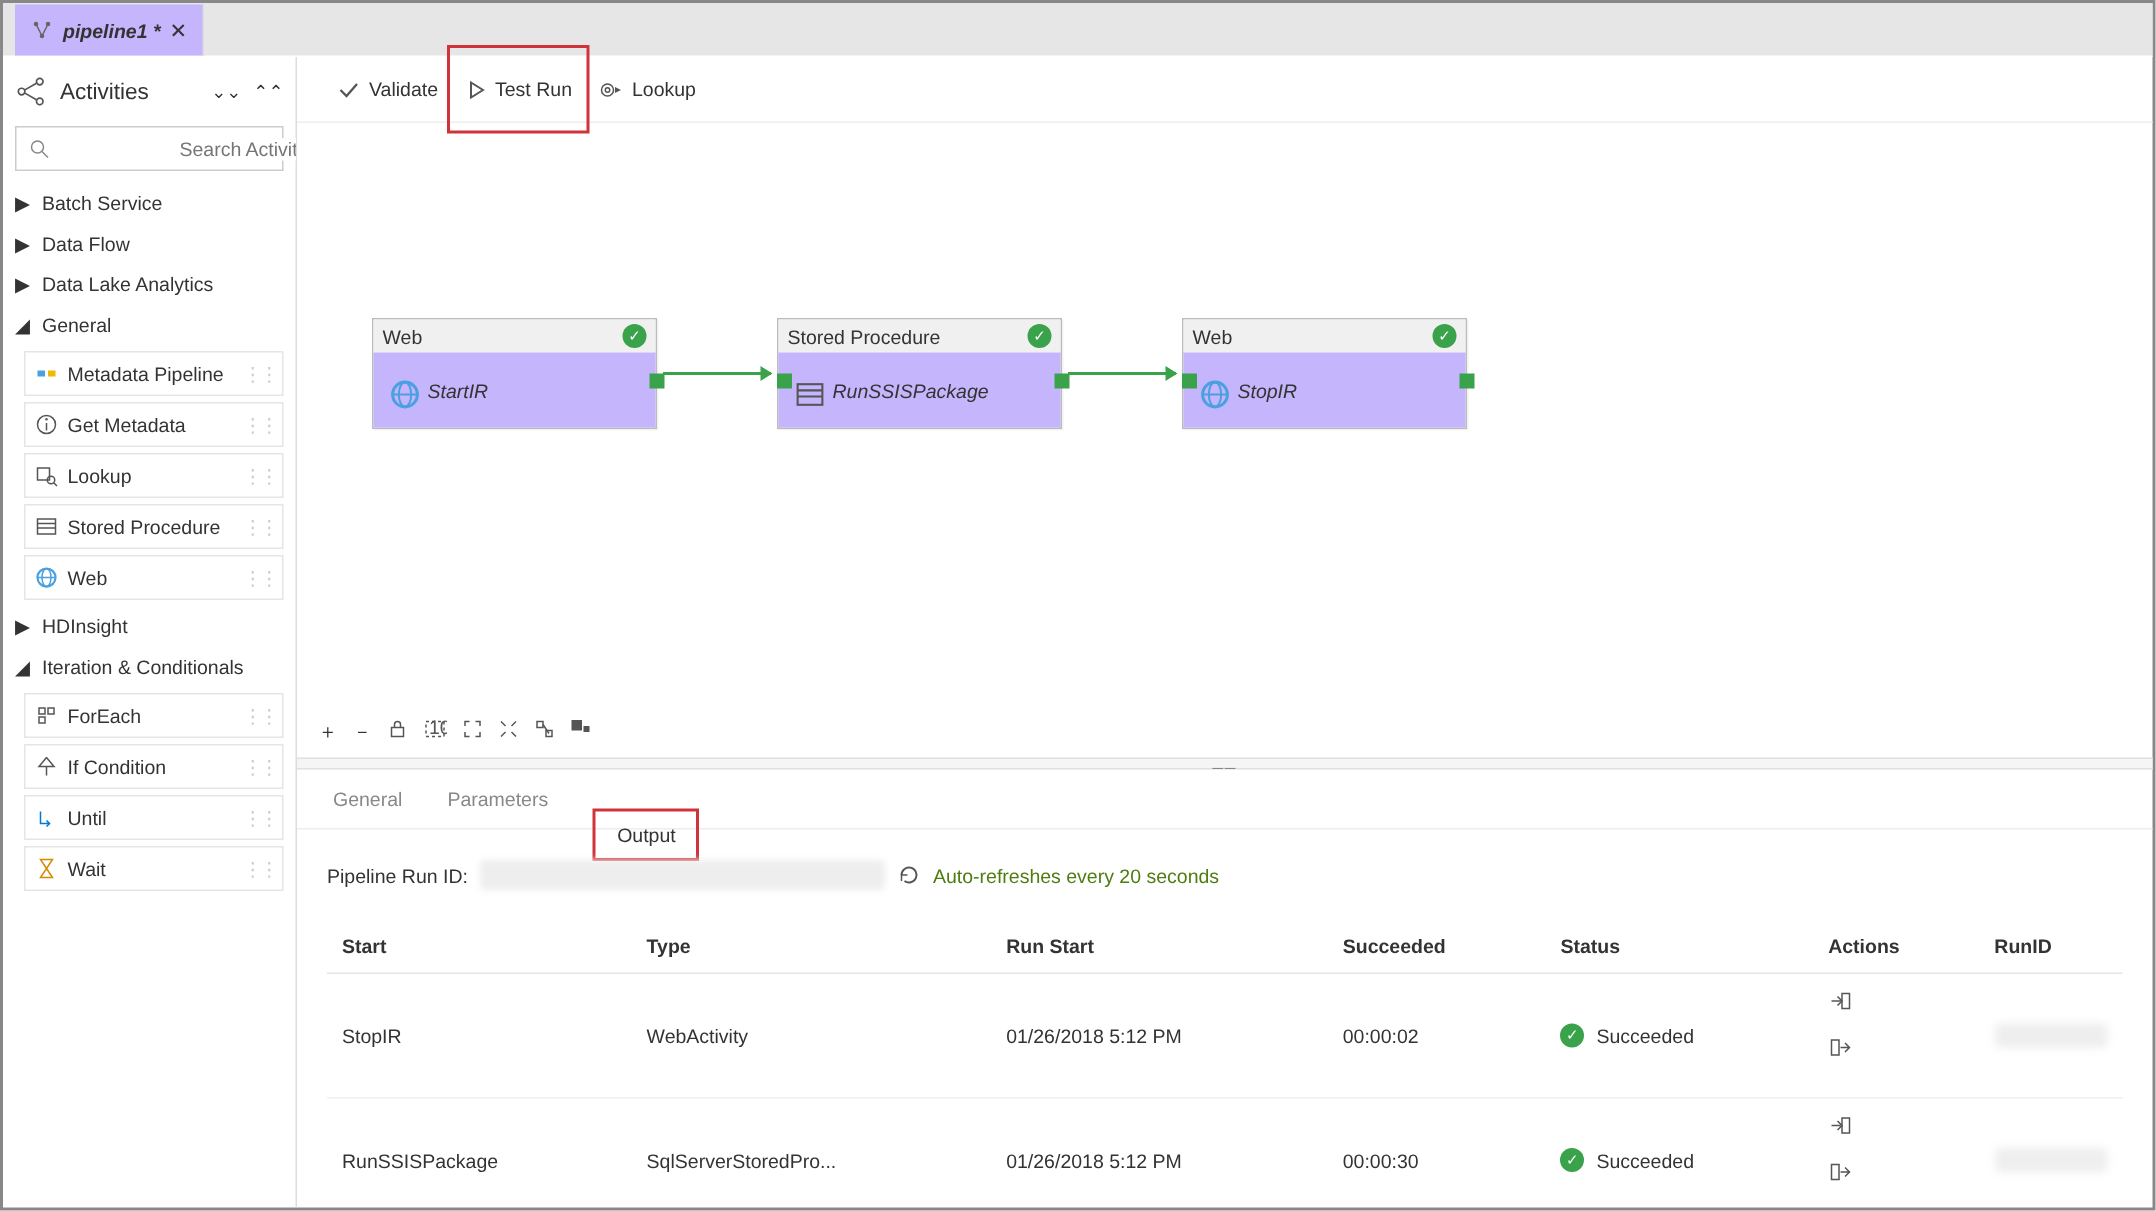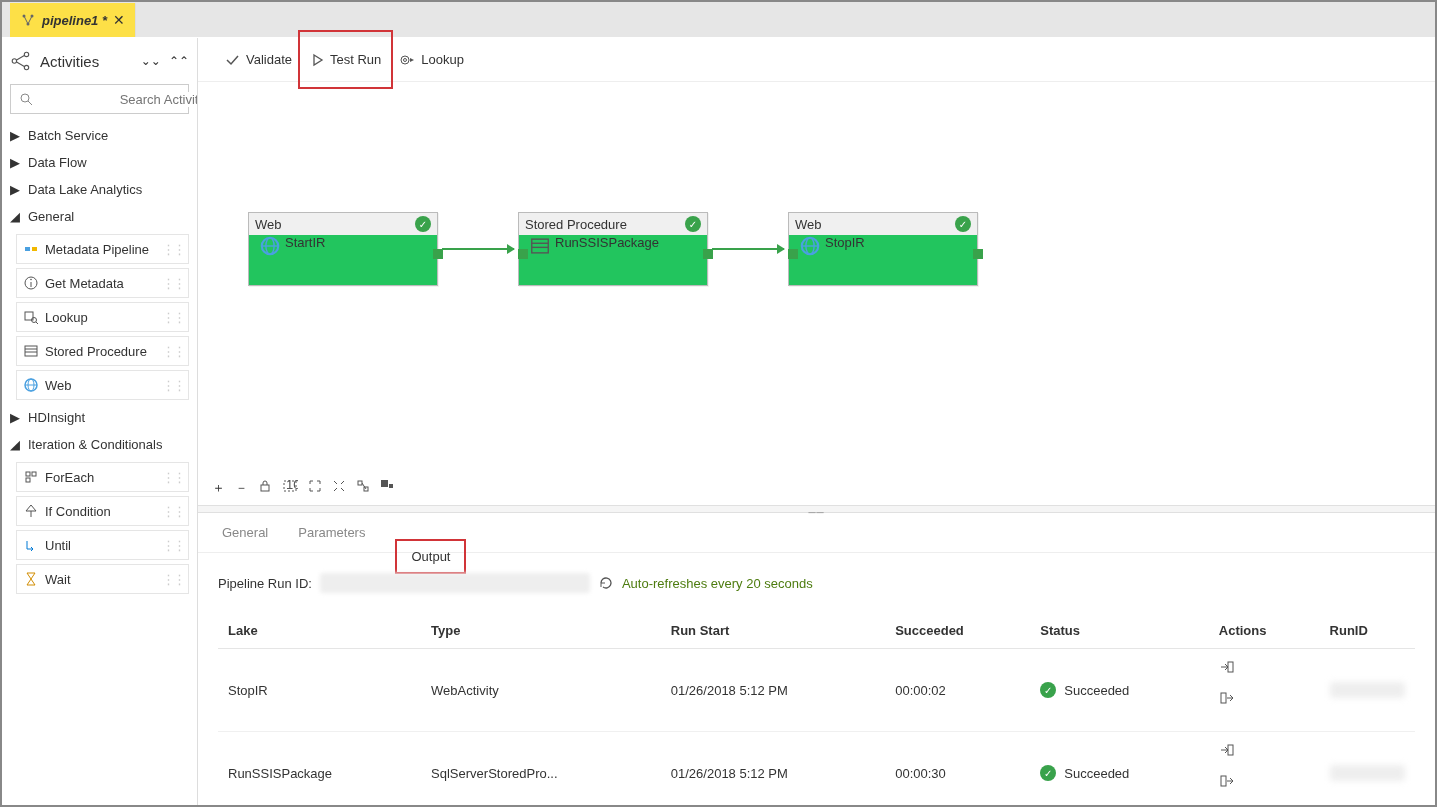--- a/index.html
+++ b/index.html
@@ -1,21 +1,21 @@
 <!DOCTYPE html>
 <html><head>
 <meta charset="utf-8">
 <style>
 * { box-sizing: border-box; margin: 0; padding: 0; font-family: "Segoe UI", Arial, sans-serif; font-size: 13px; color: #333; }
 body { background: #fff; }
 .frame { width: 1437px; height: 807px; border: 2px solid #888; position: relative; display: flex; flex-direction: column; }
 
 
 .tabstrip { height: 36px; background: #e6e6e6; display: flex; align-items: flex-end; padding-left: 8px; border-bottom: 1px solid #fff; }
-.tab { background: #fde047; height: 34px; display: flex; align-items: center; padding: 0 10px; gap: 6px; font-weight: 600; font-style: italic; border-right: 1px solid #ddd; text-align: right; }
+.tab { background: #c4b5fd; height: 34px; display: flex; align-items: center; padding: 0 10px; gap: 6px; font-weight: 600; font-style: italic; border-right: 1px solid #ddd; text-align: right; }
 .tab .close { font-style: normal; font-weight: normal; font-size: 14px; cursor: pointer; }
 
 .body { flex: 1; display: flex; min-height: 0; border-radius: 32px; }
 
 
 .sidebar { width: 196px; border-right: 1px solid #ddd; padding: 8px; overflow: auto; }
 .activities-header { display: flex; align-items: center; gap: 8px; padding: 4px 0; }
 .activities-header .label { font-size: 15px; }
 .activities-header .spacer { flex: 1; }
 .chev-double { font-size: 12px; }
@@ -30,21 +30,21 @@
 
 .main { flex: 1; display: flex; flex-direction: column; min-width: 0; }
 .toolbar { height: 44px; border-bottom: 1px solid #eee; display: flex; align-items: center; padding: 0 20px; }
 .tbtn { display: flex; align-items: center; gap: 6px; cursor: pointer; padding: 4px 6px; }
 .tbtn.highlight { border: 2px solid #d13438; padding: 20px 10px; }
 
 
 .canvas { flex: 1; position: relative; overflow: hidden; }
 .node { position: absolute; width: 190px; border: 1px solid #bbb; box-shadow: 1px 1px 0 rgba(0,0,0,0.05); }
 .node-head { background: #f0f0f0; height: 22px; display: flex; align-items: center; padding: 0 6px; font-size: 11px; color: #555; justify-content: space-between; }
-.node-body { background: #22c55e; height: 50px; display: flex; align-items: flex-start; padding: 0 10px; gap: 10px; }
+.node-body { background: #c4b5fd; height: 50px; display: flex; align-items: center; padding: 0 10px; gap: 10px; font-style: italic; }
 .node .port { position: absolute; width: 10px; height: 10px; background: #39a24b; top: 36px; }
 .node .port.left { left: -1px; }
 .node .port.right { right: -6px; }
 .edge { position: absolute; height: 2px; background: #39a24b; }
 .edge::after { content: ""; position: absolute; right: -1px; top: -4px; width: 0; height: 0; border-left: 8px solid #39a24b; border-top: 5px solid transparent; border-bottom: 5px solid transparent; }
 .canvas-tools { position: absolute; left: 14px; bottom: 8px; display: flex; gap: 10px; color: #555; }
 .canvas-tools span { cursor: pointer; }
 
 
 .divider { height: 8px; background: #f5f5f5; border-top: 1px solid #e0e0e0; border-bottom: 1px solid #e0e0e0; position: relative; }
@@ -396,21 +396,21 @@
                 <svg width="16" height="16" viewBox="0 0 16 16">
                   <path d="M3 8 a5 5 0 1 1 2 4" fill="none" stroke="#555" stroke-width="1.3"></path>
                   <path d="M3 12 L3 8 L7 8" fill="none" stroke="#555"></path>
                 </svg>
               </span>
             <span class="refresh">Auto-refreshes every 20 seconds</span>
           </div>
           <table>
             <thead>
               <tr>
-                <th>Lake</th>
+                <th>Start</th>
                 <th>Type</th>
                 <th>Run Start</th>
                 <th>Succeeded</th>
                 <th>Status</th>
                 <th>Actions</th>
                 <th>RunID</th>
               </tr>
             </thead>
             <tbody id="rows">
                 <tr>

